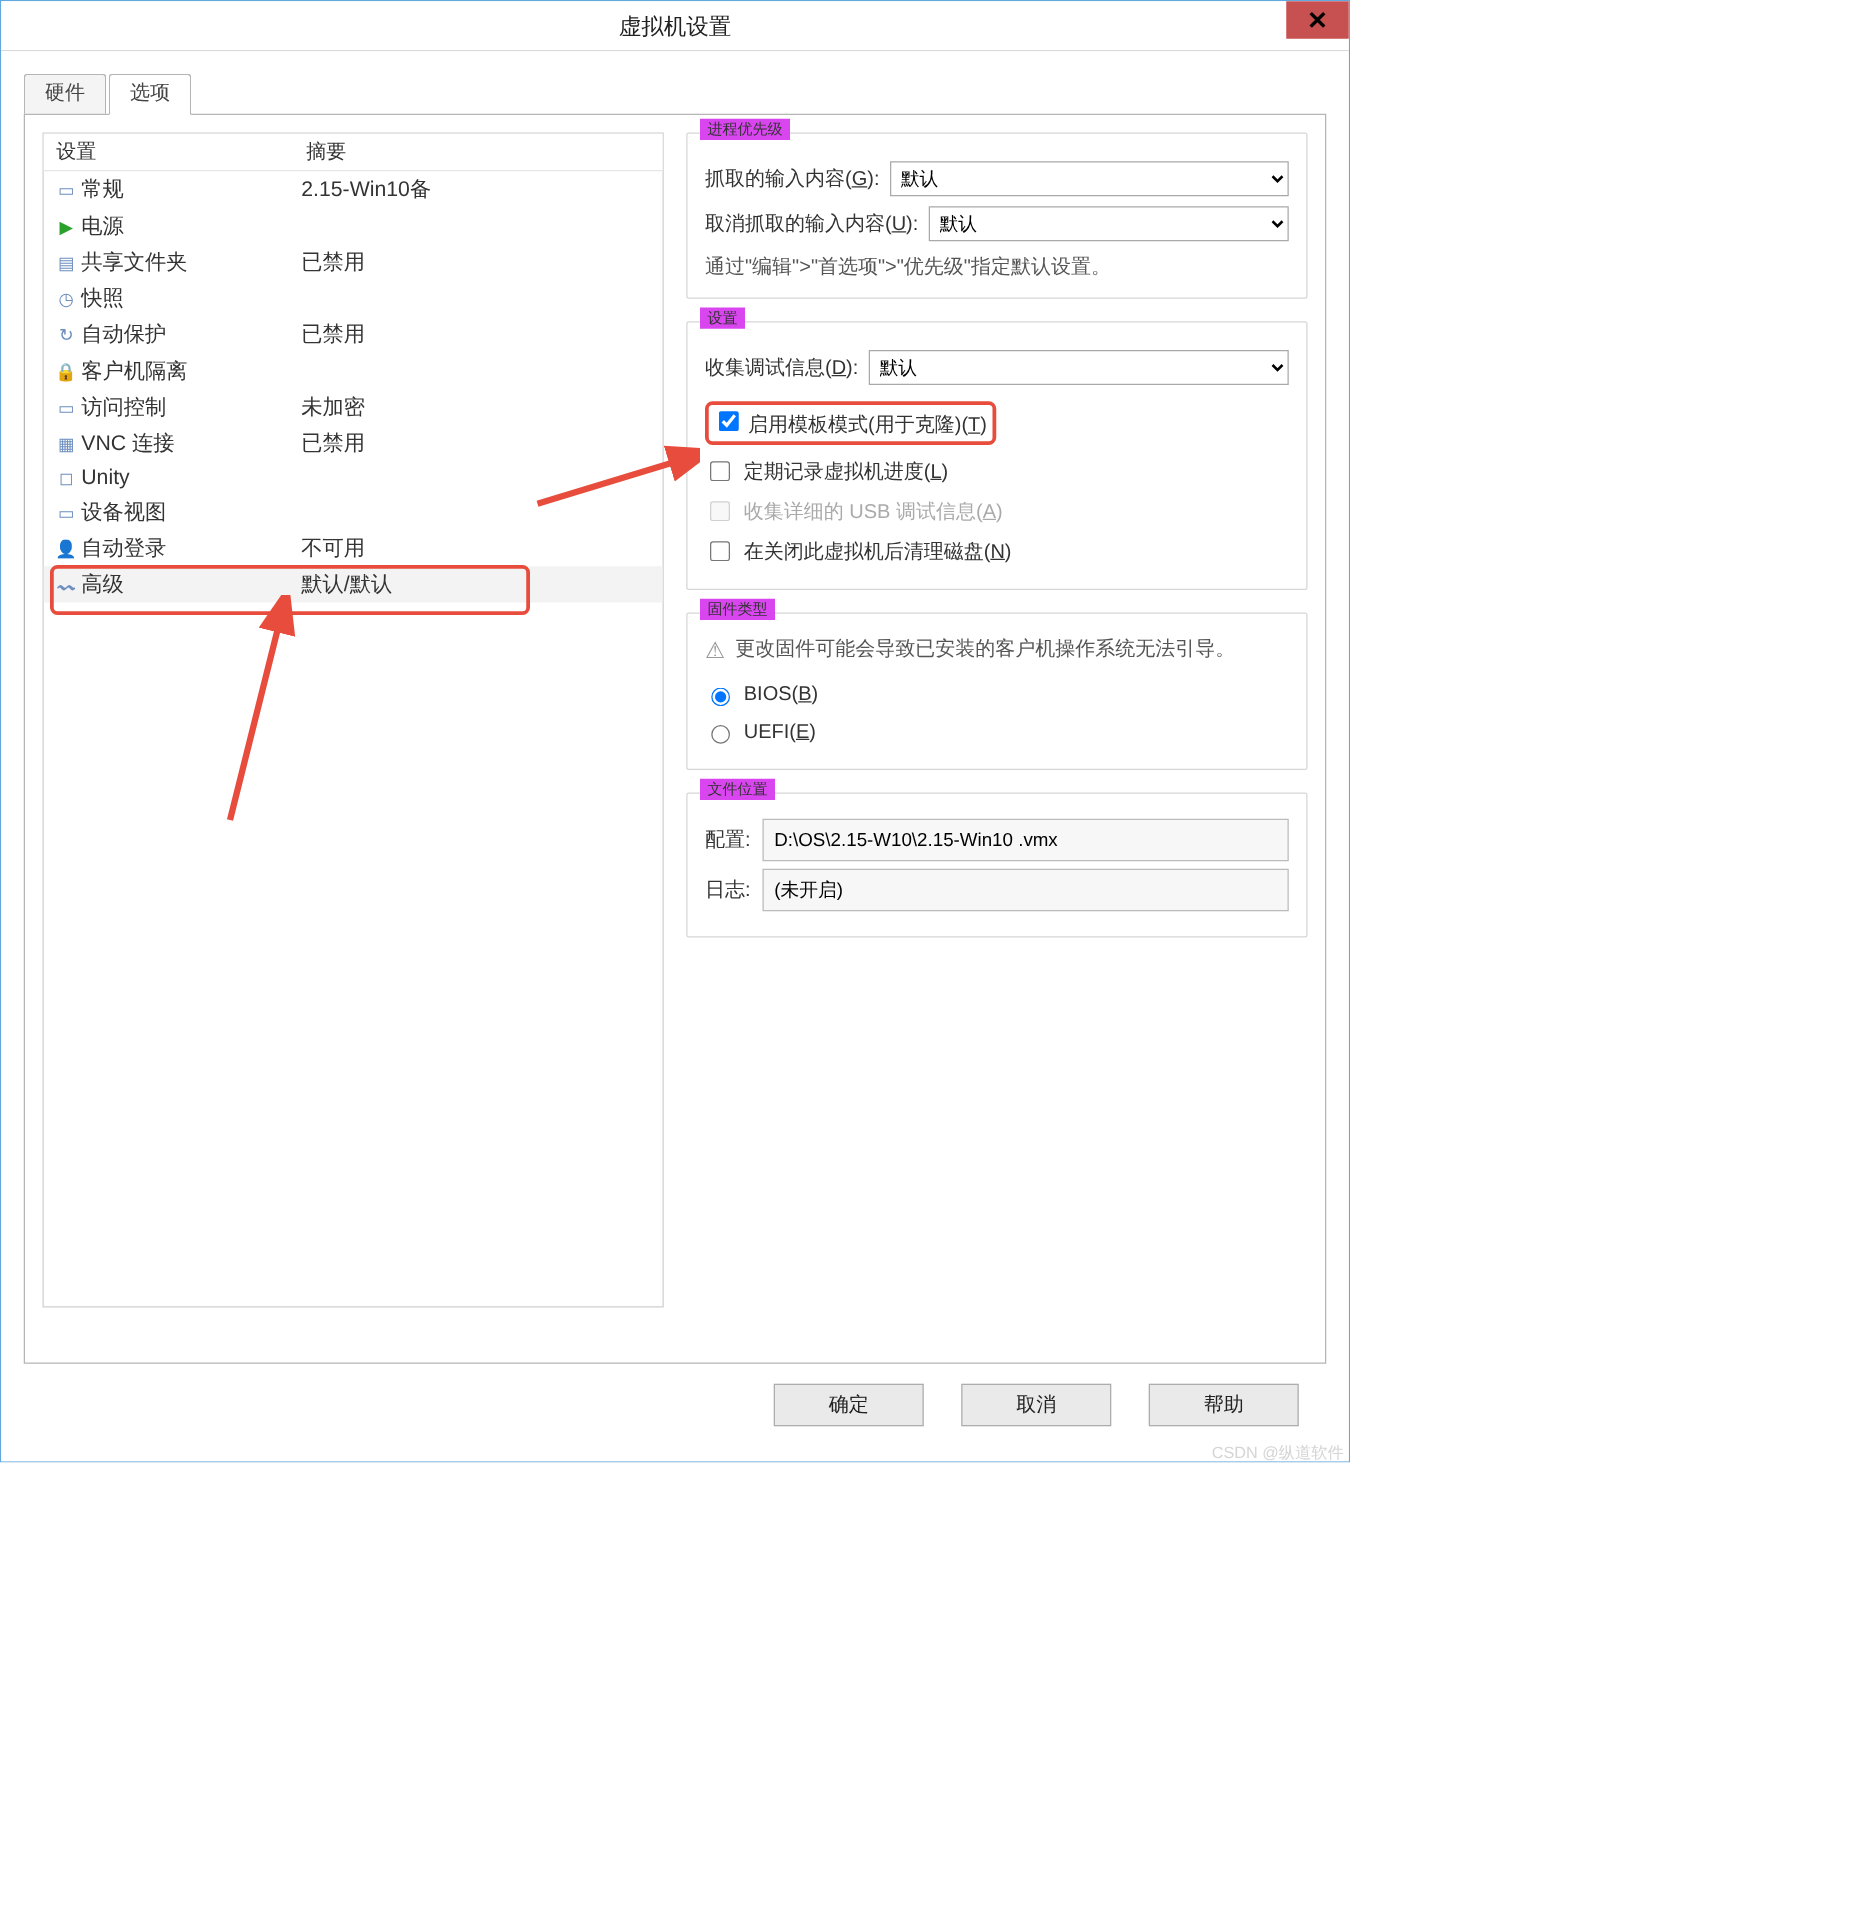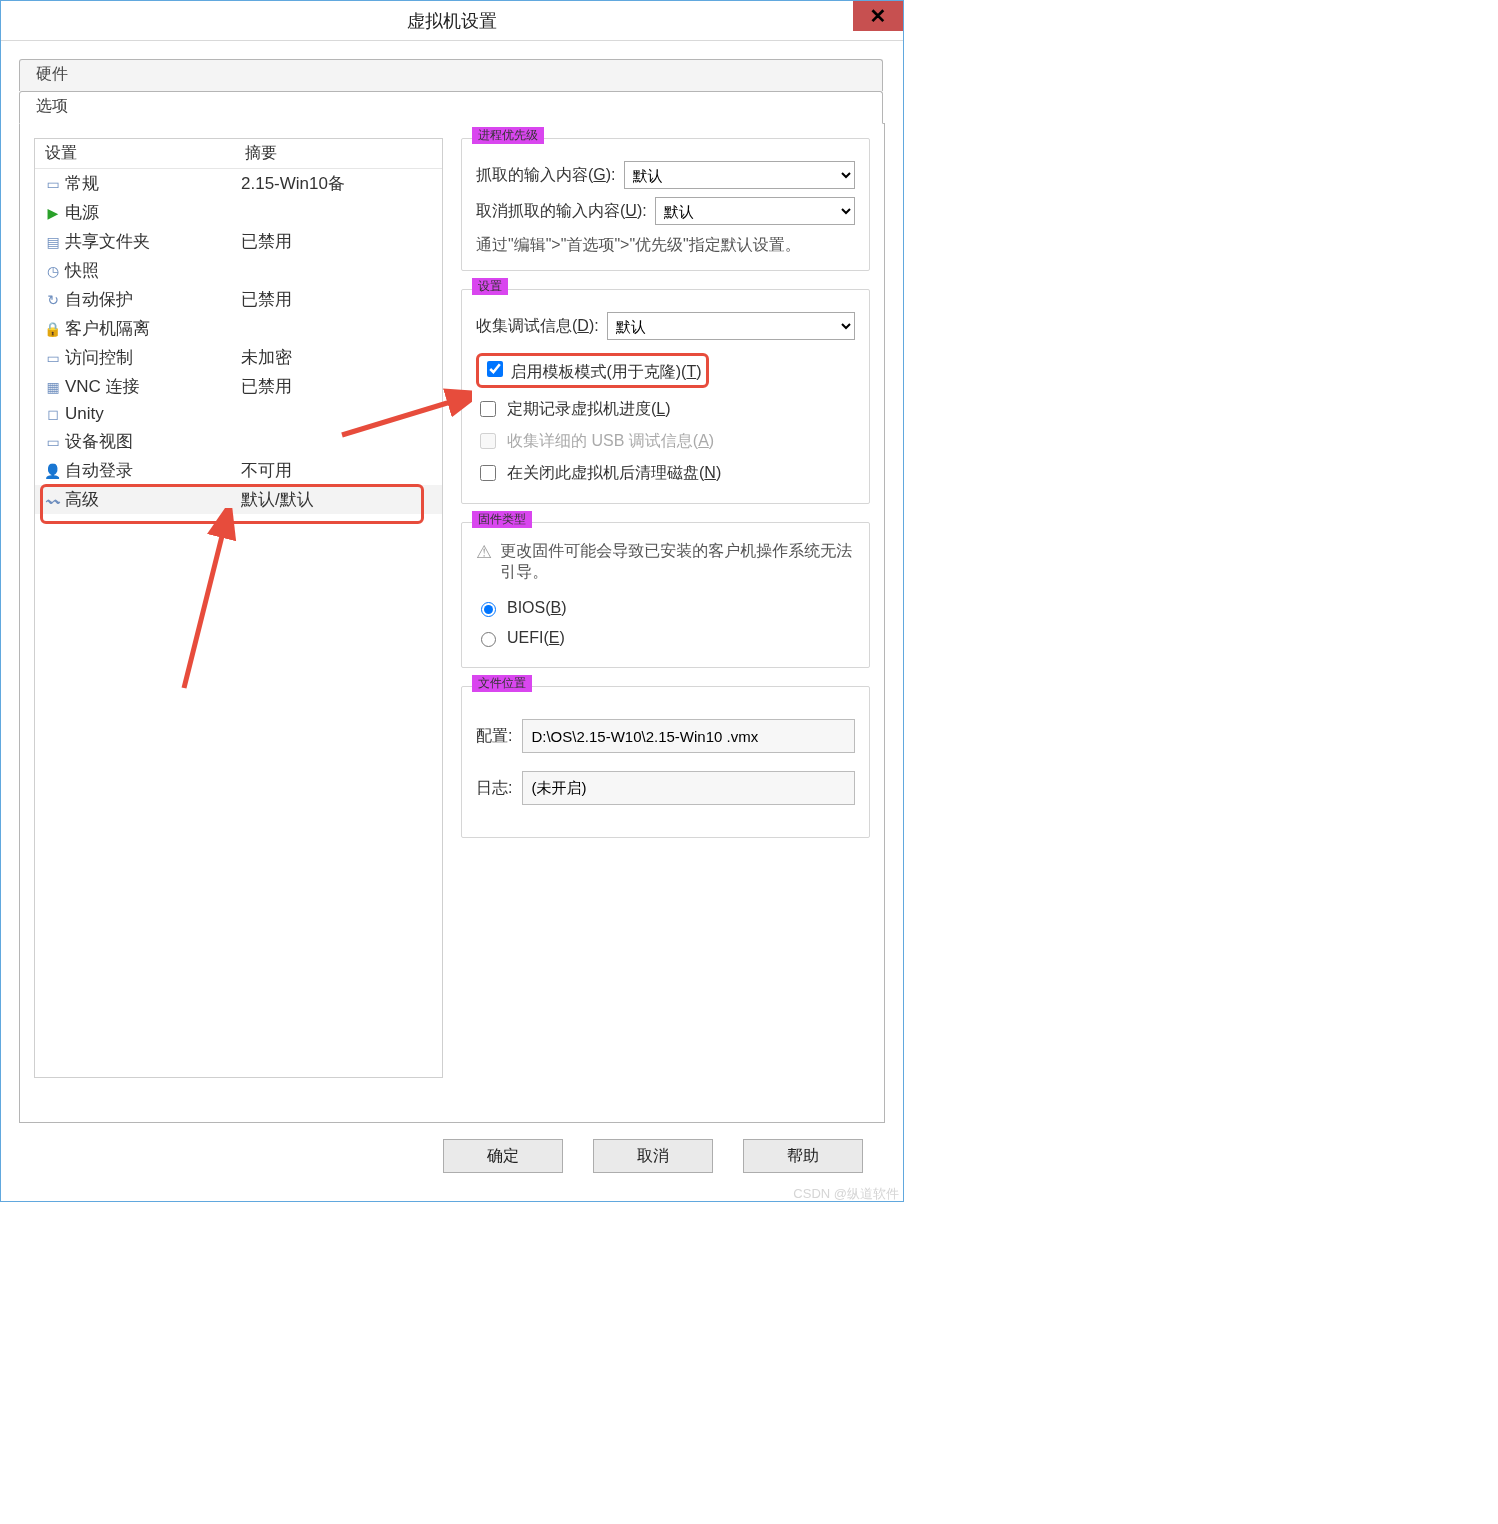--- a/index.html
+++ b/index.html
@@ -1,22 +1,22 @@
 <!DOCTYPE html>
 <html><head>
 <meta charset="utf-8">
 <style>
   * { box-sizing: border-box; font-family: "Microsoft YaHei", "Segoe UI", sans-serif; }
   body { margin:0; background:#fff; }
-  .window { width:904px; background:#fff; border:1px solid #61a8de; position:relative; }
+  .window { width:1080px; background:#fff; border:1px solid #61a8de; position:relative; }
   .titlebar { height:40px; background:#fff; display:flex; align-items:center; justify-content:center; position:relative; border-bottom:1px solid #d9d9d9;}
   .title-text { font-size:18px; color:#222; }
   .close-btn { position:absolute; right:0; top:0; width:50px; height:30px; background:#c75050; color:#000; font-size:20px; display:flex; align-items:center; justify-content:center; font-weight:bold;}
   .client { padding:18px 18px 10px 18px; background:#fff; position:relative; }
-  .tabs { display:flex; margin-bottom:-1px;flex-direction:column; }
+  .tabs { display:flex; margin-bottom:-1px; }
   .tab { padding:4px 16px 6px 16px; font-size:16px; border:1px solid #b5b5b5; background:#f4f4f4; color:#444; border-bottom:none; border-radius:3px 3px 0 0; margin-right:2px;}
   .tab.active { background:#fff; border-bottom:1px solid #fff; position:relative; z-index:2;}
   .tabpane { border:1px solid #b5b5b5; width:100%; height:1000px; padding:14px; display:flex; gap:18px; position:relative; background:#fff;}
   .left-col, .right-col { flex:1; position:relative; }
   .list-wrap { border:1px solid #cfcfcf; height:940px; width:100%; background:#fff; }
   .list-head { display:flex; background:#fff; border-bottom:1px solid #e6e6e6;}
   .list-head div { padding:4px 10px; font-size:16px; color:#333; }
   .col1 { width:200px; border-right:0px;}
   .col2 { flex:1; }
   .list-row { display:flex; padding:3px 0; font-size:17px; color:#333; align-items:center; }
@@ -34,21 +34,21 @@
   select { flex:1; height:28px; font-size:15px; border:1px solid #a9a9a9; background:#fff; padding:0 4px;}
   .hint { font-size:16px; color:#555; margin-top:10px;}
   .chk-row { display:flex; align-items:center; gap:8px; font-size:16px; color:#333; padding:5px 0;}
   .chk-row input { width:16px; height:16px; }
   .chk-row.disabled { color:#aaa; }
   .chk-row.indent { padding-left:28px; }
   .radio-row { display:flex; align-items:center; gap:8px; font-size:16px; color:#333; padding:6px 0;}
   .radio-row input { width:15px; height:15px; }
   .warn-row { display:flex; gap:8px; font-size:16px; color:#555; align-items:flex-start; padding:4px 0 10px 0;}
   .warn-ic { color:#999; font-size:18px;}
-  .loc-row { display:flex; align-items:center; gap:10px; font-size:16px; color:#333; margin:18px 0;}
+  .loc-row { display:flex; align-items:center; gap:10px; font-size:16px; color:#333; margin:6px 0;}
   .loc-row input { flex:1; height:28px; border:1px solid #bcbcbc; padding:16px 8px; font-size:15px; background:#f7f7f7;}
   .u { text-decoration:underline; }
   .footer { display:flex; justify-content:flex-end; gap:30px; padding:16px 22px 18px 0; }
   .btn { width:120px; height:34px; border:1px solid #adadad; background:#eaeaea; font-size:16px; color:#222; display:flex; align-items:center; justify-content:center;}
   .watermark { position:absolute; right:4px; bottom:-2px; font-size:13px; color:#d5d5d5;}
 </style>
 </head>
 <body>
 
 <div class="window">

